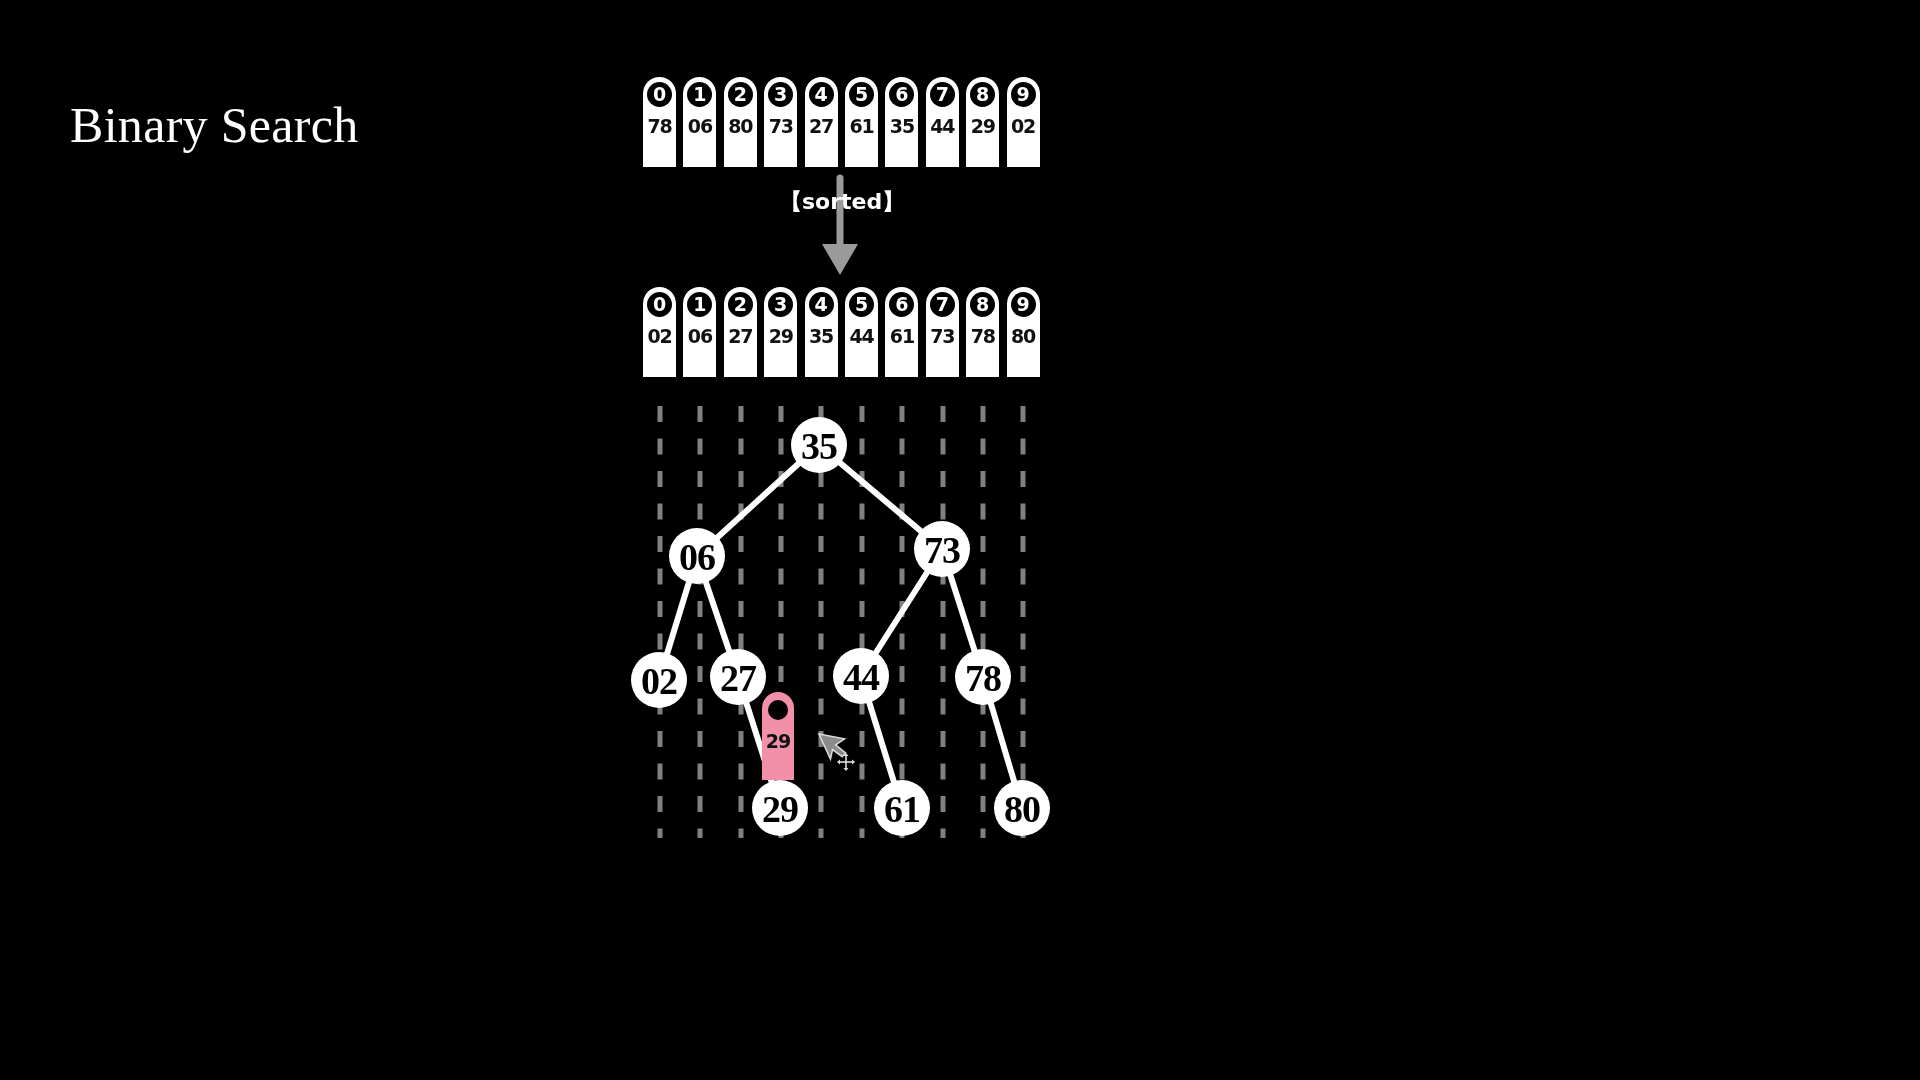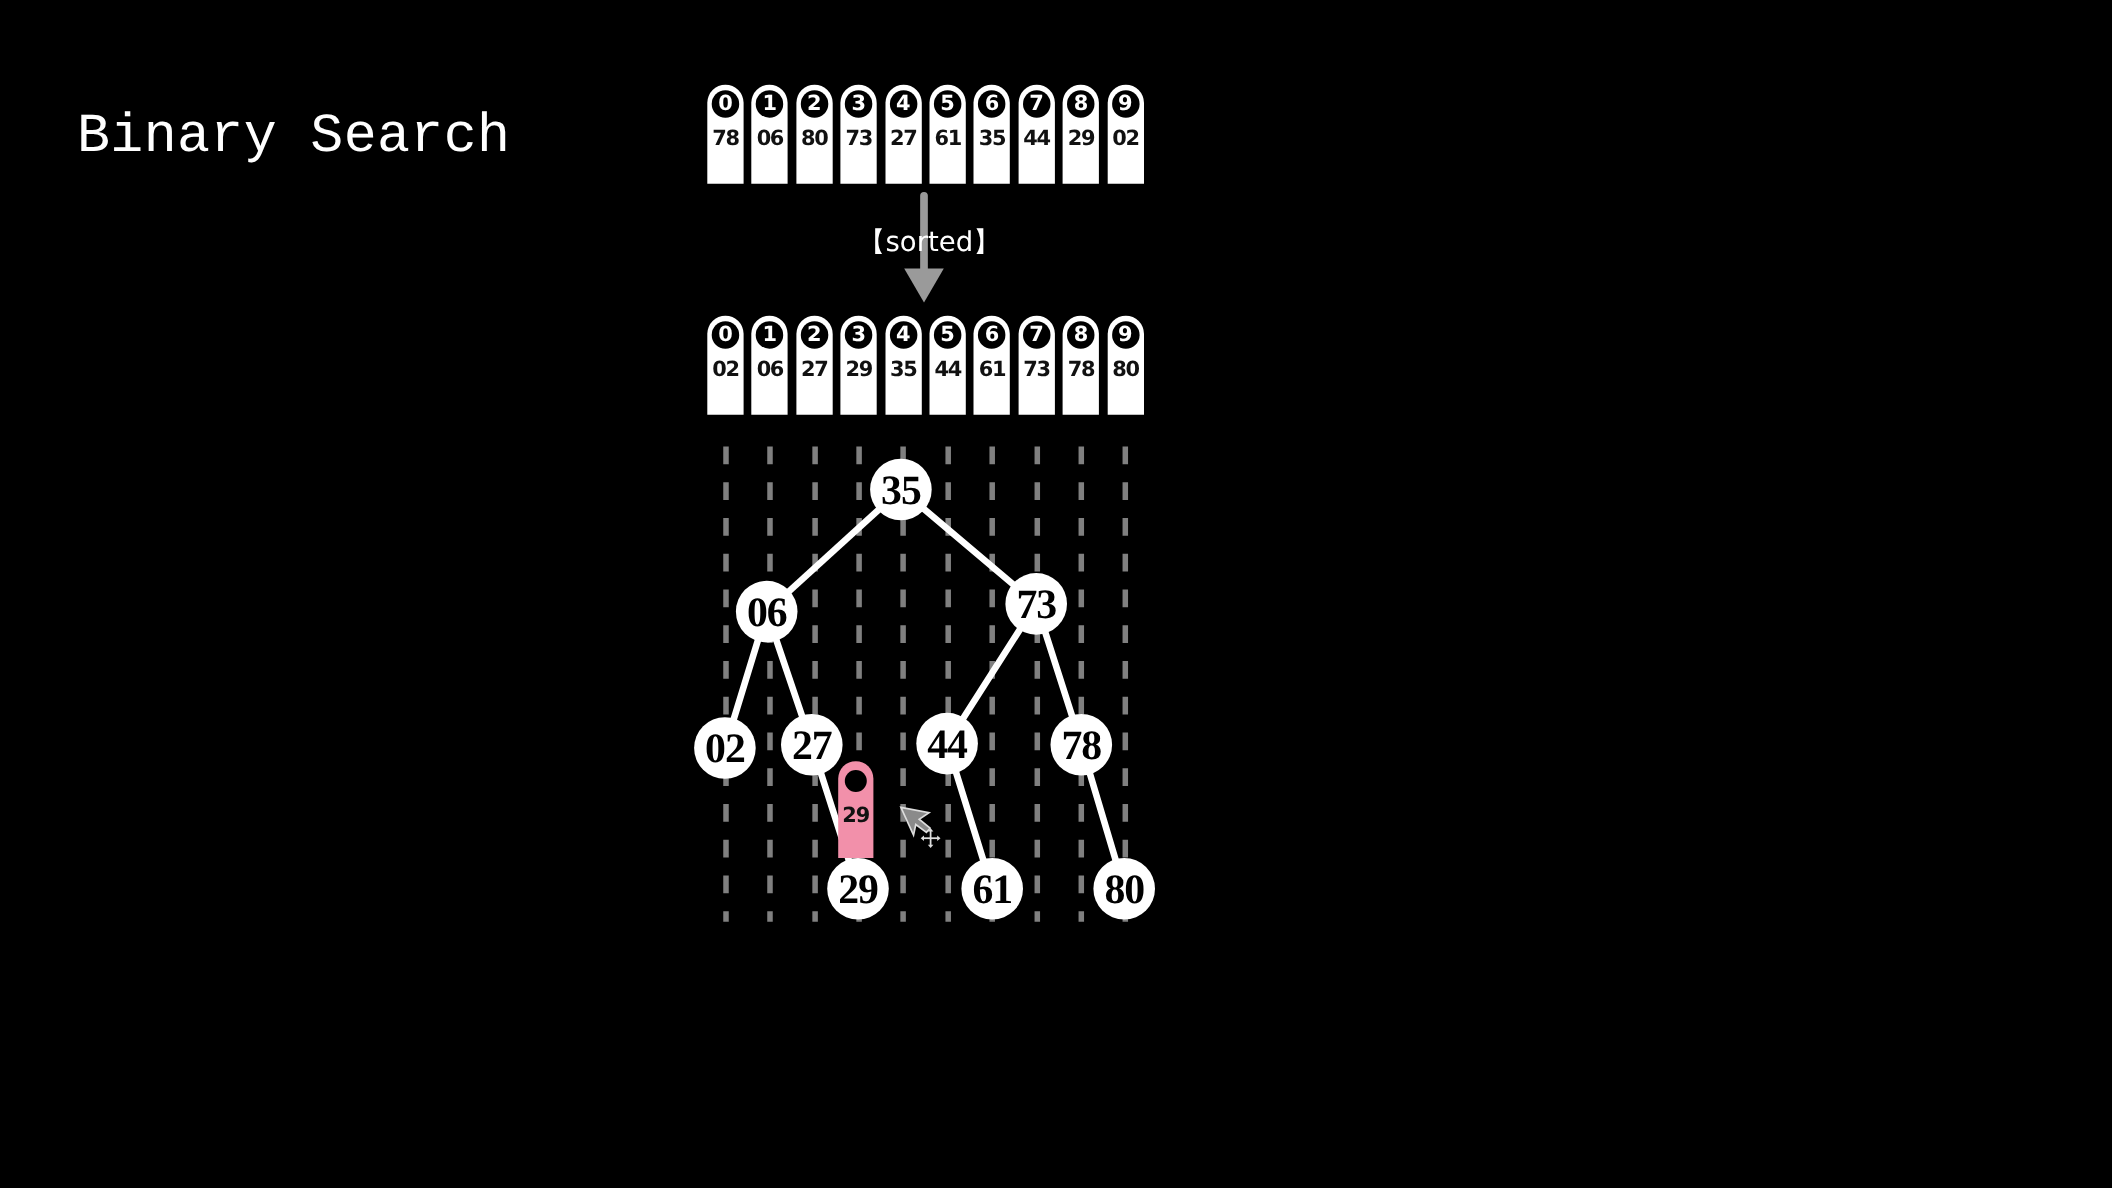--- a/index.html
+++ b/index.html
@@ -1,22 +1,22 @@
 <!DOCTYPE html>
 <html><head>
   <meta charset="utf-8">
   <style>
     html, body { margin: 0; padding: 0; background: #000; }
     body { width: 1920px; height: 1080px; position: relative; overflow: hidden; font-family: "DejaVu Sans", sans-serif; }
-    .title { position: absolute; left: 70px; top: 96px; color: #fff; font-family: Liberation Mono, monospace; font-size: 50px; letter-spacing: 0.3px; }
+    .title { position: absolute; left: 70px; top: 96px; color: #fff; font-family: Liberation Serif, serif; font-size: 50px; letter-spacing: 0.3px; }
     .array { position: absolute; left: 643px; width: 400px; height: 91px; }
     .tag { position: absolute; top: 0; width: 33px; height: 90px; background: #fff; border-radius: 16.5px 16.5px 0 0; }
     .tag .idx { position: absolute; left: 4px; top: 5px; width: 25px; height: 25px; border-radius: 50%; background: #000; color: #fff; font-family: "DejaVu Sans", sans-serif; font-weight: bold; font-size: 19px; line-height: 25px; text-align: center; }
     .tag .val { position: absolute; left: 0; right: 0; top: 38px; color: #111; font-family: "DejaVu Sans", sans-serif; font-weight: bold; font-size: 19px; letter-spacing: -1.2px; text-align: center; }
-    .sorted-label { position: absolute; left: 780px; top: 203px; width: 120px; text-align: center; color: #fff; font-family: "DejaVu Sans", sans-serif; font-size: 25px; }
+    .sorted-label { position: absolute; left: 780px; top: 187px; width: 120px; text-align: center; color: #fff; font-family: "DejaVu Sans", sans-serif; font-size: 22px; font-weight: bold; }
     svg.overlay { position: absolute; left: 0; top: 0; }
     .node { position: absolute; width: 56px; height: 56px; border-radius: 50%; background: #fff; color: #000; font-family: "Liberation Serif", serif; font-weight: bold; font-size: 38px; line-height: 58px; text-align: center; letter-spacing: -1px; }
     .pink-tag { position: absolute; left: 762px; top: 692px; width: 32px; height: 88px; background: #f290aa; border-radius: 16px 16px 0 0; }
     .pink-tag .hole { position: absolute; left: 6px; top: 8px; width: 20px; height: 20px; border-radius: 50%; background: #000; }
     .pink-tag .val { position: absolute; left: 0; right: 0; top: 38px; text-align: center; color: #111; font-family: "DejaVu Sans", sans-serif; font-weight: bold; font-size: 19px; letter-spacing: -1px; }
   </style>
 </head>
 <body>
 
 <div class="title">Binary Search</div>

